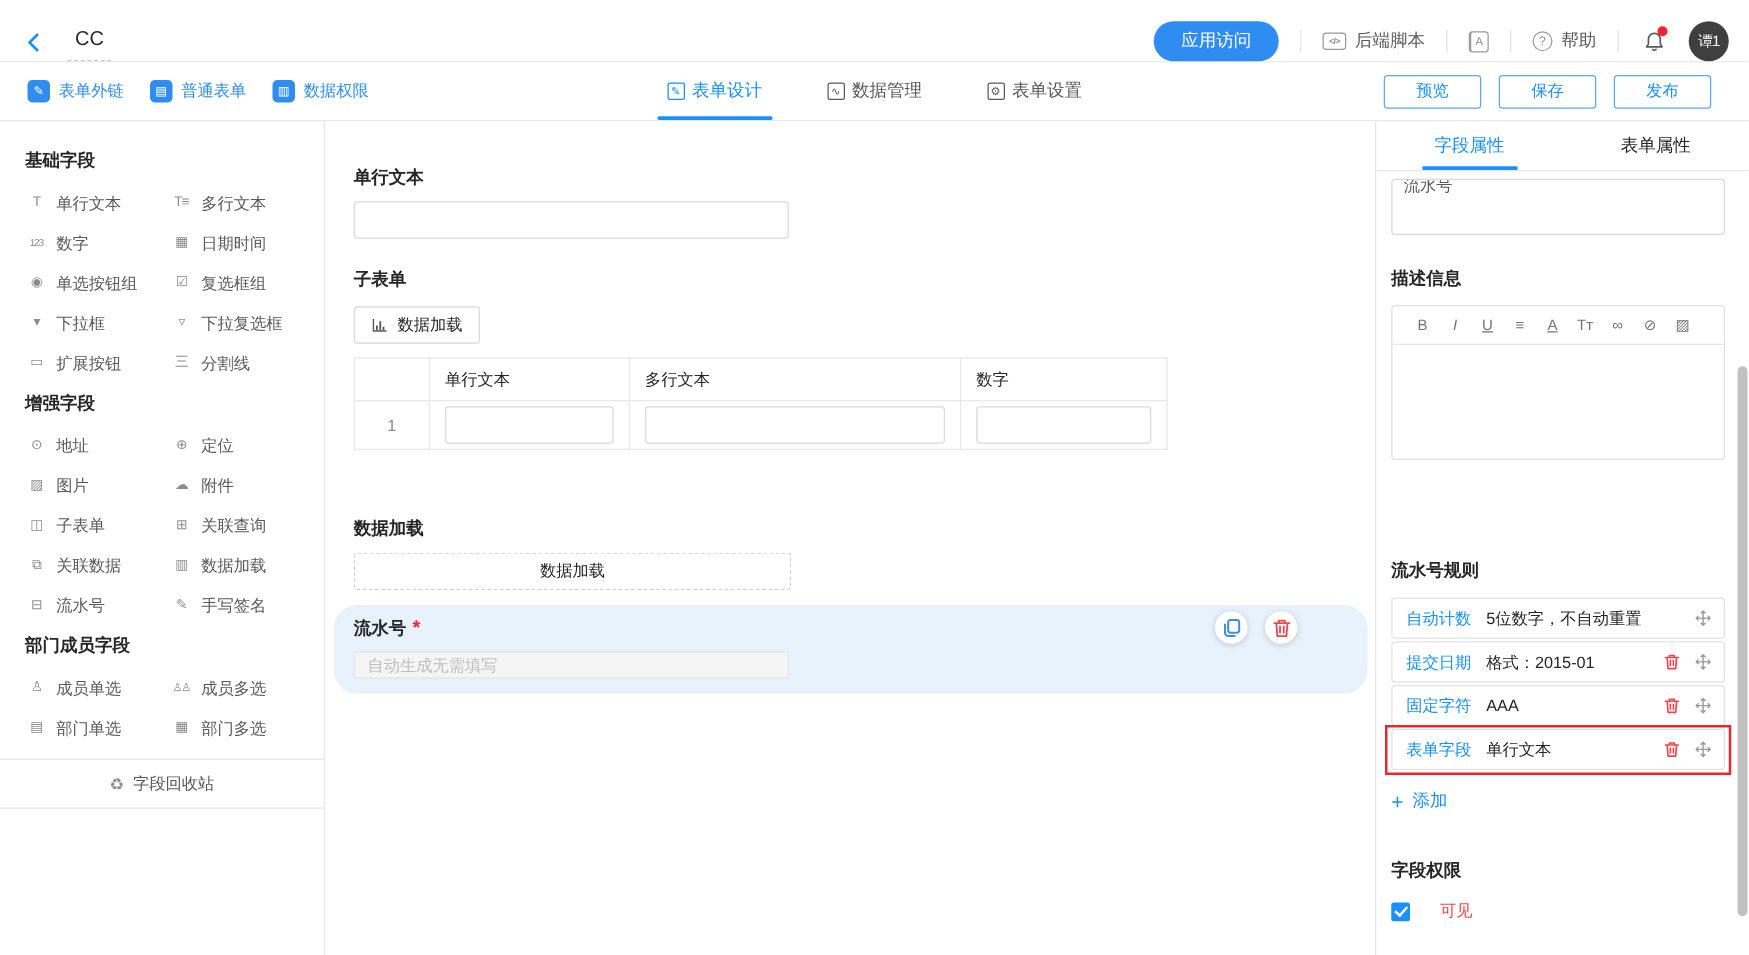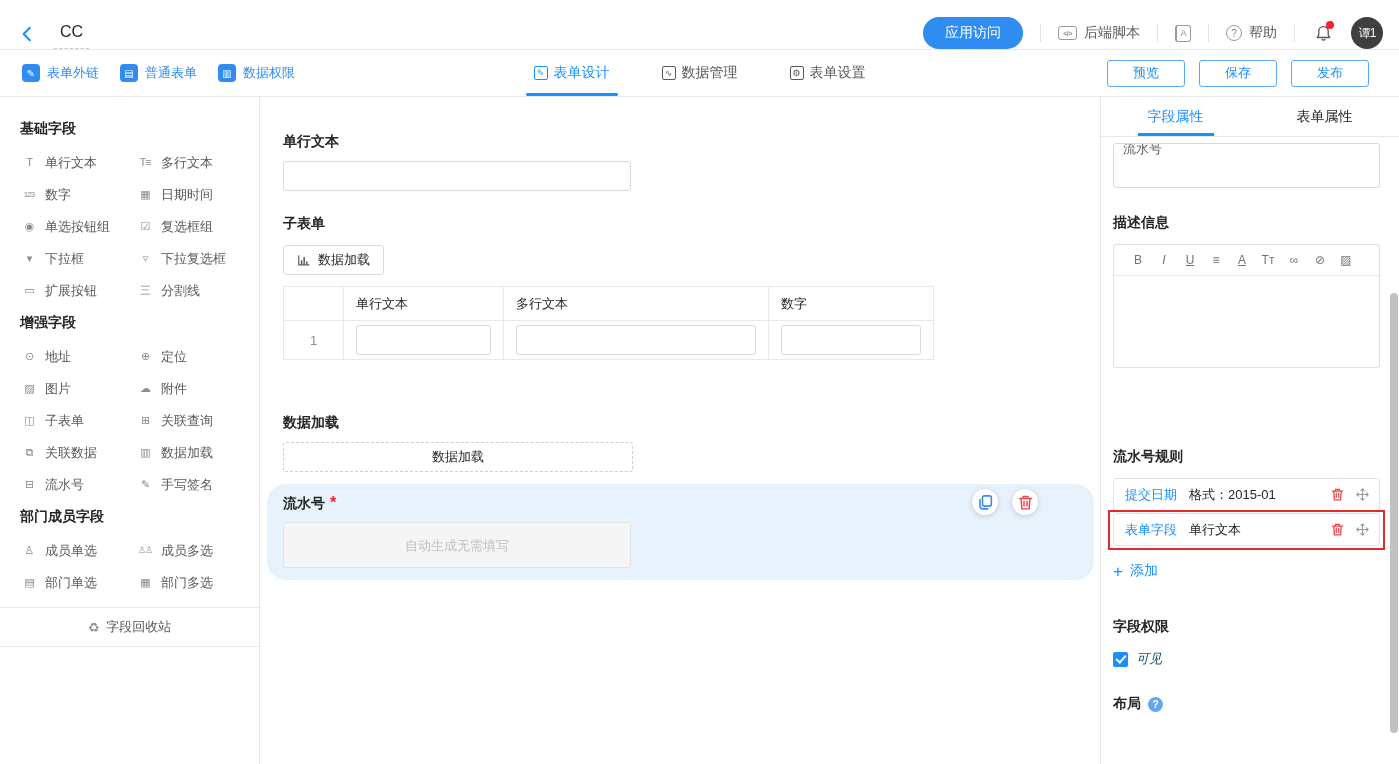--- a/index.html
+++ b/index.html
@@ -57,21 +57,21 @@
   .loadbtn { display:inline-flex; align-items:center; gap:7px; height:30px; padding:0 13px; border:1px solid #d9d9d9; border-radius:3px; background:#fff; font-size:13px; color:#262626; margin-top:12px; cursor:pointer; }
   .subtable { border-collapse:collapse; margin-top:11px; background:#fff; }
   .subtable th, .subtable td { border:1px solid #e8e8e8; font-weight:normal; }
   .subtable th { height:34px; text-align:left; padding-left:12px; font-size:13px; color:#262626; }
   .subtable td { height:39px; }
   .c-idx { width:60px; text-align:center; color:#8c8c8c; font-size:13px; }
   .cell-input { height:30px; border:1px solid #d9d9d9; border-radius:3px; margin:0 0 0 12px; padding:0 8px; font-size:13px; outline:none; display:block; }
   .subform-block { padding-bottom:42px; }
   .dash-btn { width:350px; height:30px; margin-top:10px; border:1px dashed #cfcfcf; border-radius:3px; display:flex; align-items:center; justify-content:center; font-size:13px; color:#262626; background:#fff; cursor:pointer; }
   .sel-block { margin:0 6px 0 7px; background:#e7f2fc; padding:10px 0 12px 16px; position:relative;border-radius:19px; }
-  .sel-input { display:block; width:348px; height:46px; margin-top:9px; background:#f5f5f5; border:1px solid #e3e3e3; border-radius:3px; padding:0 10px; font-size:13px; outline:none; color:#595959;text-align:center; }
+  .sel-input { display:block; width:348px; height:22px; margin-top:9px; background:#f5f5f5; border:1px solid #e3e3e3; border-radius:3px; padding:0 10px; font-size:13px; outline:none; color:#595959; }
   .sel-input::placeholder { color:#bfbfbf; }
   .float-icons { position:absolute; top:5px; right:56px; display:flex; gap:14px; }
   .circ { width:26px; height:26px; border-radius:50%; background:#fff; box-shadow:0 1px 5px rgba(0,0,0,.18); display:flex; align-items:center; justify-content:center; cursor:pointer; }
 
   
   .panel { width:299px; flex:none; border-left:1px solid #e8e8e8; position:relative; overflow:hidden; }
   .panel-tabs { height:40px; display:flex; border-bottom:1px solid #e8e8e8; }
   .p-tab { flex:1; display:flex; align-items:center; justify-content:center; font-size:14px; color:#262626; position:relative; cursor:pointer; }
   .p-tab.active { color:#1890ff; }
   .p-tab.active::after { content:""; position:absolute; bottom:0; left:50%; transform:translateX(-50%); width:76px; height:3px; background:#1890ff; }
@@ -90,21 +90,21 @@
   .rules { margin-top:12px; }
   .rule { height:33px; display:flex; align-items:center; border:1px solid #e2e2e2; border-radius:3px; margin-bottom:2px; padding:0 9px 0 11px; font-size:13px; background:#fff; }
   .rule-type { color:#1890ff; width:64px; flex:none; }
   .rule-val { color:#262626; flex:1; }
   .rule .ic { display:flex; align-items:center; margin-left:10px; cursor:pointer; }
   .ann-wrap { position:relative; }
   .red-box { position:absolute; inset:-3px -5px -4px -5px; border:2px solid #e12b2b; pointer-events:none; z-index:3; }
   .add-link { margin-top:16px; display:flex; align-items:center; gap:7px; color:#1890ff; font-size:14px; cursor:pointer; }
   .add-plus { font-size:17px; line-height:1; }
   .perm-title { margin-top:38px; }
-  .cb-row { margin-top:14px; display:flex; align-items:center; gap:8px; font-size:13px; color:#0c4a6e; cursor:pointer;font-style:italic; }
+  .cb-row { margin-top:14px; display:flex; align-items:center; gap:24px; font-size:13px; color:#ef4444; cursor:pointer; }
   .cb { width:15px; height:15px; background:#1890ff; border-radius:2px; position:relative; flex:none; }
   .cb::after { content:""; position:absolute; left:4.6px; top:1.6px; width:4px; height:8px; border:solid #fff; border-width:0 2px 2px 0; transform:rotate(42deg); }
   .layout-title { margin-top:27px; display:flex; align-items:center; gap:7px; }
   .help-dot { width:15px; height:15px; border-radius:50%; background:#64a9f0; color:#fff; font-size:10px; font-weight:bold; display:inline-flex; align-items:center; justify-content:center; cursor:pointer; }
   .scroll-thumb { position:absolute; right:1px; top:196px; width:8px; height:440px; background:#c1c1c1; border-radius:4px; cursor:pointer; }
 </style>
 </head>
 <body>
 
 <div class="app">
@@ -386,22 +386,45 @@
             <span>∞</span>
             <span>⊘</span>
             <span>▨</span>
           </div>
           <div class="ed-body"></div>
         </div>
 
         <div class="p-sec rules-title">流水号规则</div>
         <div class="rules">
           <div class="rule">
+            <span class="rule-type">自动计数</span>
+            <span class="rule-val">5位数字，不自动重置</span>
+            <span class="ic">
+                <svg width="15" height="15" viewBox="0 0 16 16">
+                  <path d="M8 2v12M2 8h12M8 2 6.3 3.7M8 2l1.7 1.7M8 14l-1.7-1.7M8 14l1.7-1.7M2 8l1.7-1.7M2 8l1.7 1.7M14 8l-1.7-1.7M14 8l-1.7 1.7" stroke="#9a9a9a" stroke-width="1.2" fill="none" stroke-linecap="round"></path>
+                </svg>
+              </span>
+          </div>
+          <div class="rule">
             <span class="rule-type">提交日期</span>
             <span class="rule-val">格式：2015-01</span>
+            <span class="ic">
+                <svg width="15" height="15" viewBox="0 0 16 16">
+                  <path d="M2.5 4.3h11M5.9 4.3V2.6h4.2v1.7M4 4.3l.7 9.4h6.6l.7-9.4M6.7 6.8v4.3M9.3 6.8v4.3" stroke="#f0444a" stroke-width="1.4" fill="none" stroke-linecap="round" stroke-linejoin="round"></path>
+                </svg>
+              </span>
+            <span class="ic">
+                <svg width="15" height="15" viewBox="0 0 16 16">
+                  <path d="M8 2v12M2 8h12M8 2 6.3 3.7M8 2l1.7 1.7M8 14l-1.7-1.7M8 14l1.7-1.7M2 8l1.7-1.7M2 8l1.7 1.7M14 8l-1.7-1.7M14 8l-1.7 1.7" stroke="#9a9a9a" stroke-width="1.2" fill="none" stroke-linecap="round"></path>
+                </svg>
+              </span>
+          </div>
+          <div class="rule">
+            <span class="rule-type">固定字符</span>
+            <span class="rule-val">AAA</span>
             <span class="ic">
                 <svg width="15" height="15" viewBox="0 0 16 16">
                   <path d="M2.5 4.3h11M5.9 4.3V2.6h4.2v1.7M4 4.3l.7 9.4h6.6l.7-9.4M6.7 6.8v4.3M9.3 6.8v4.3" stroke="#f0444a" stroke-width="1.4" fill="none" stroke-linecap="round" stroke-linejoin="round"></path>
                 </svg>
               </span>
             <span class="ic">
                 <svg width="15" height="15" viewBox="0 0 16 16">
                   <path d="M8 2v12M2 8h12M8 2 6.3 3.7M8 2l1.7 1.7M8 14l-1.7-1.7M8 14l1.7-1.7M2 8l1.7-1.7M2 8l1.7 1.7M14 8l-1.7-1.7M14 8l-1.7 1.7" stroke="#9a9a9a" stroke-width="1.2" fill="none" stroke-linecap="round"></path>
                 </svg>
               </span>

